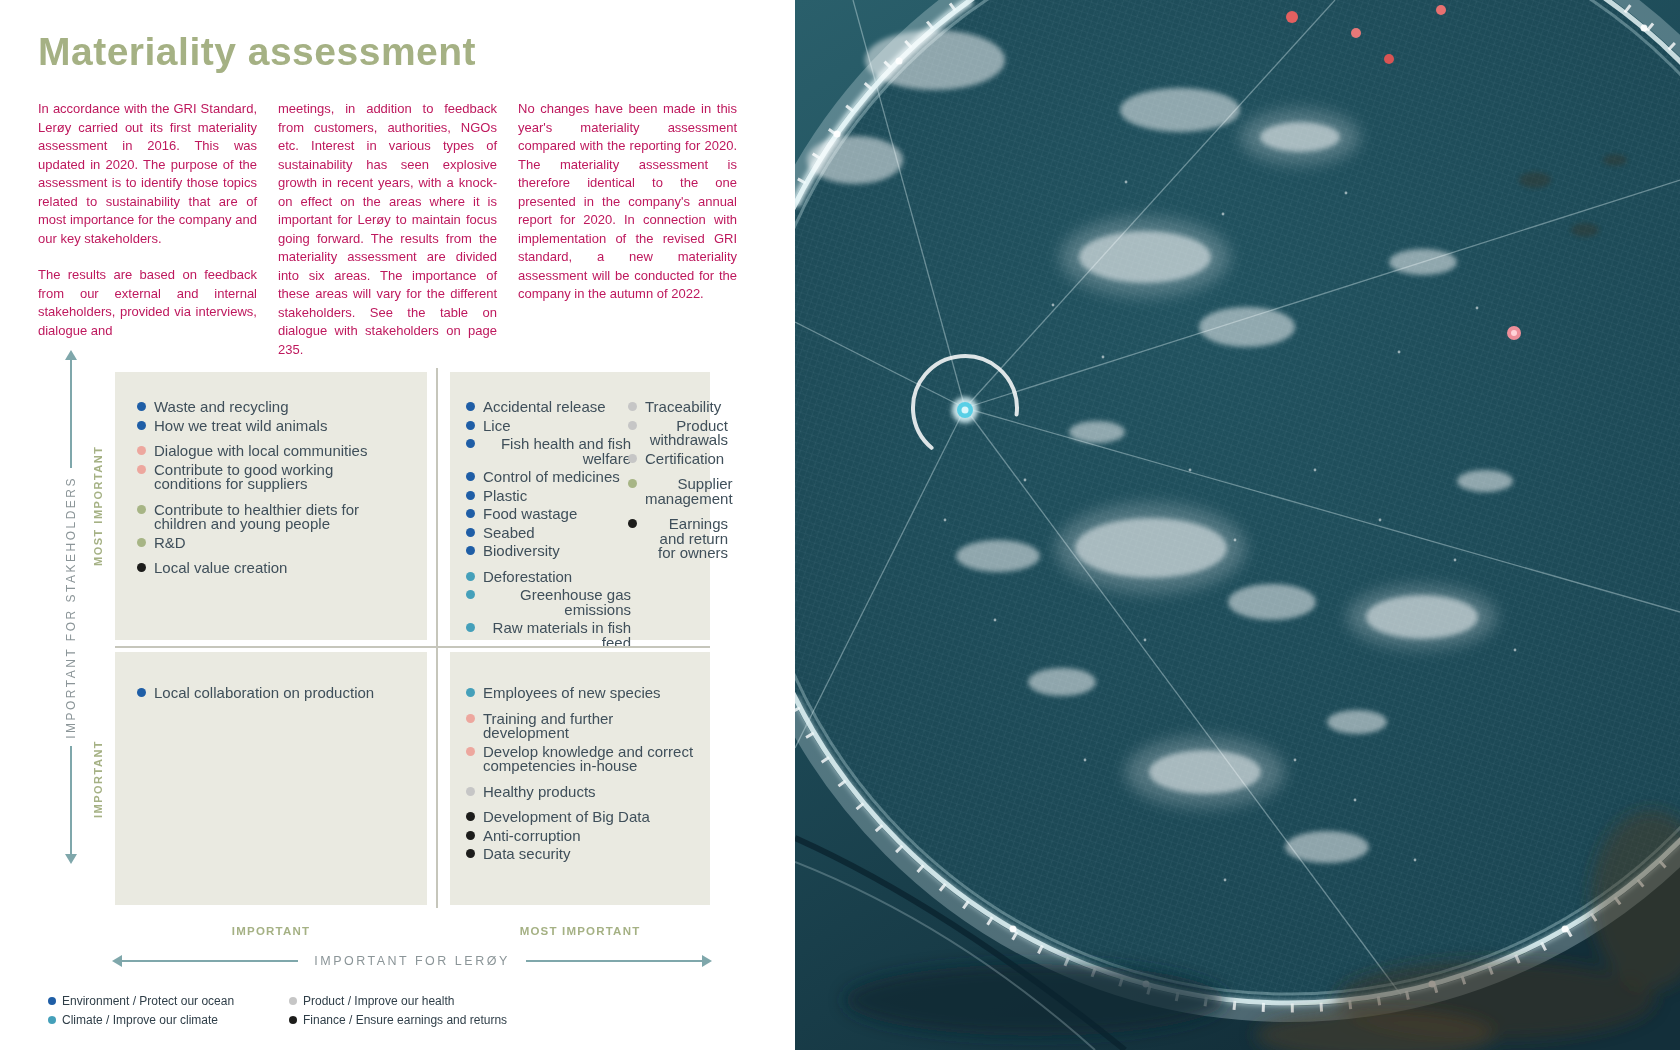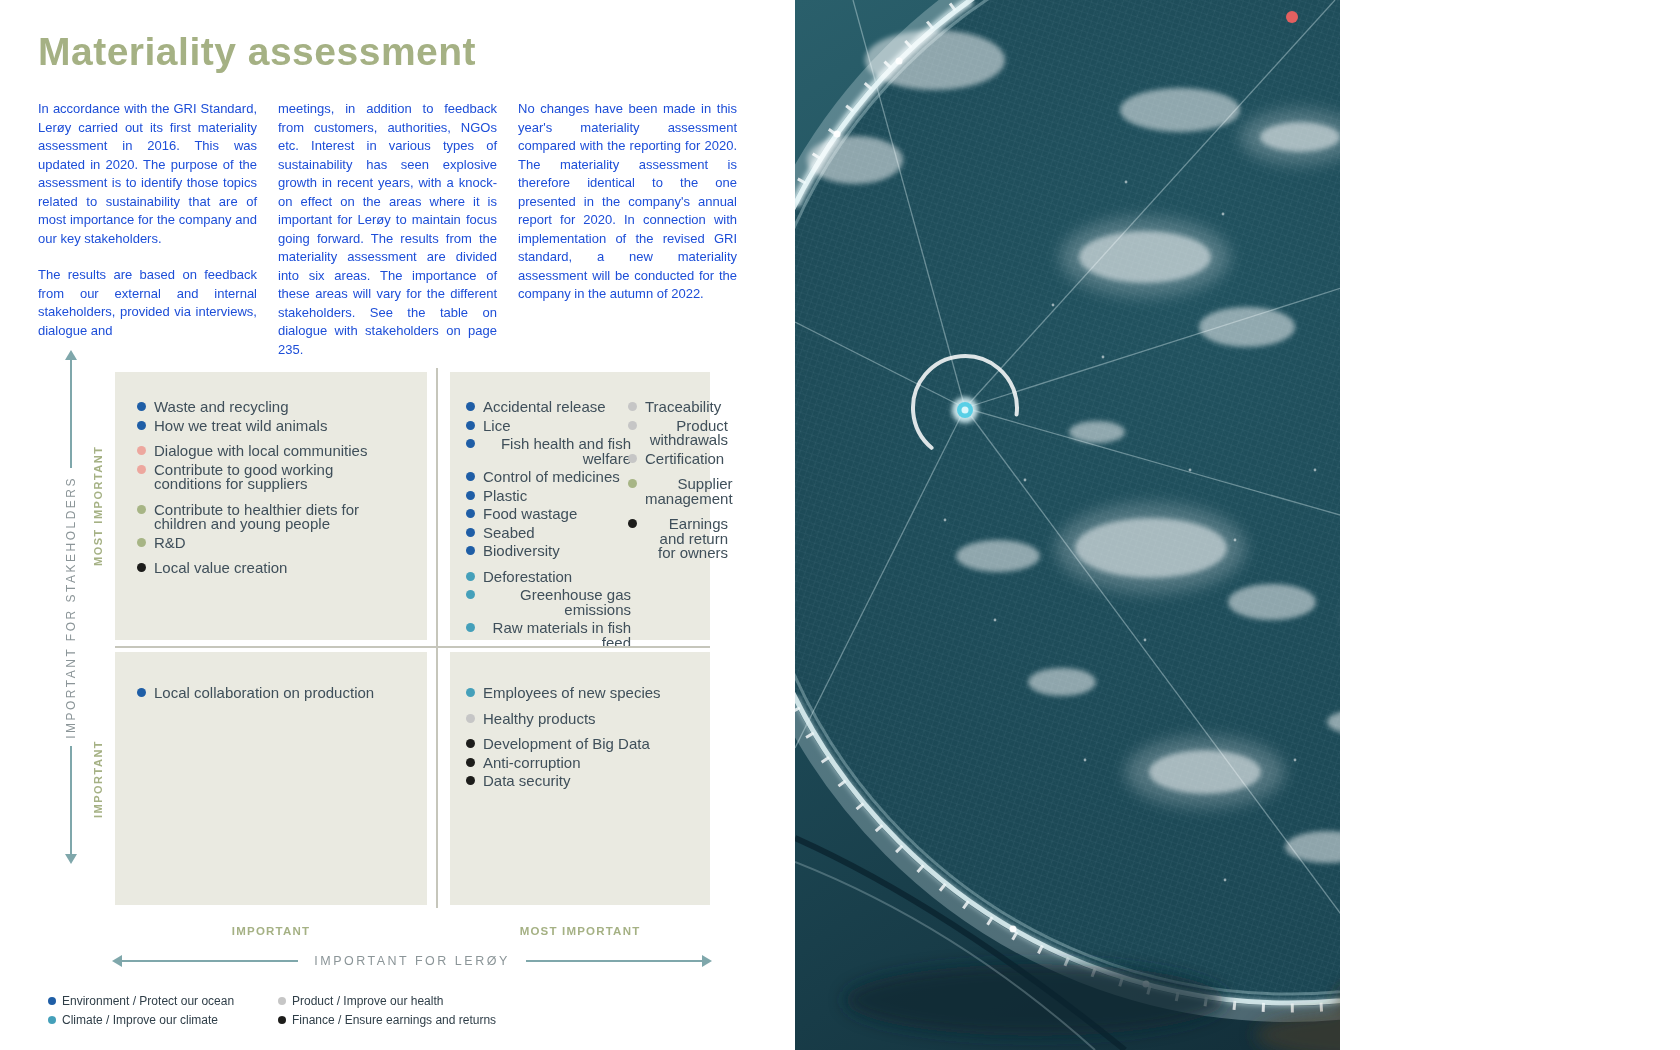--- a/index.html
+++ b/index.html
@@ -1,25 +1,25 @@
 <!DOCTYPE html>
 <html><head>
 <meta charset="utf-8">
 <style>
   html,body{margin:0;padding:0;background:#ffffff;}
-  .page{position:relative;width:1340px;height:1050px;background:#ffffff;overflow:hidden;
+  .page{position:relative;width:1680px;height:1050px;background:#ffffff;overflow:hidden;
         font-family:"Liberation Sans", sans-serif;}
   
   .title{position:absolute;left:38px;top:4px;font-size:39px;font-weight:bold;
          color:#a5b184;letter-spacing:.5px;}
   
   .cols{position:absolute;left:38px;top:100px;width:699px;display:grid;
         grid-template-columns:219px 219px 219px;column-gap:21px;}
   .cols p{margin:0 0 18px 0;font-size:13px;line-height:18.5px;text-align:justify;
-          color:#1d4ed8;}
+          color:#be185d;}
   
   .qbox{position:absolute;background:#eaeae1;box-sizing:border-box;}
   .q-tl{left:115px;top:372px;width:312px;height:268px;padding:24px 28px 0 22px;}
   .q-tr{left:450px;top:372px;width:260px;height:268px;padding:24px 8px 0 16px;text-align:right;}
   .q-bl{left:115px;top:652px;width:312px;height:253px;padding:30px 40px 0 22px;}
   .q-br{left:450px;top:652px;width:260px;height:253px;padding:30px 8px 0 16px;}
   .q-tr{position:absolute;}
   .q-tr .qcol:nth-child(1){width:165px;}
   .q-tr .qcol:nth-child(2){position:absolute;left:178px;top:24px;width:100px;}
   .qgroup{margin:0 0 11px 0;}
@@ -53,21 +53,21 @@
          align-items:center;}
   .aline-h{height:1.5px;background:#7fa7ab;flex:1;}
   .ah-left{width:0;height:0;border-top:6px solid transparent;border-bottom:6px solid transparent;
          border-right:10px solid #7fa7ab;}
   .ah-right{width:0;height:0;border-top:6px solid transparent;border-bottom:6px solid transparent;
          border-left:10px solid #7fa7ab;}
   .xaxis .htext{font-size:12.5px;letter-spacing:2.5px;color:#8b9598;margin:0 16px;
          white-space:nowrap;}
   
   .legend{position:absolute;left:48px;top:994px;width:692px;display:grid;
-          grid-template-columns:230px 234px 1fr;}
+          grid-template-columns:230px 234px 1fr;gap:11px;}
   .legend-col{display:flex;flex-direction:column;gap:5px;}
   .legend-item{display:flex;align-items:center;gap:6px;font-size:12px;color:#2f3e48;}
   .ldot{width:8px;height:8px;border-radius:50%;flex:0 0 8px;}
   
   .photo{position:absolute;left:795px;top:0;width:885px;height:1050px;overflow:hidden;}
 </style>
 </head>
 <body>
 
 <div class="page">
@@ -229,20 +229,30 @@
             </div>
           </div>
         </div>
       </div>
     <div class="qbox q-br">
         <div class="qcol">
           <div class="qgroup">
             <div class="qitem">
               <span class="dot" style="background: rgb(69, 160, 186);"></span>
               <span>Employees of new species</span>
+            </div>
+          </div>
+          <div class="qgroup">
+            <div class="qitem">
+              <span class="dot" style="background: rgb(237, 167, 158);"></span>
+              <span>Training and further development</span>
+            </div>
+            <div class="qitem">
+              <span class="dot" style="background: rgb(237, 167, 158);"></span>
+              <span>Develop knowledge and correct competencies in-house</span>
             </div>
           </div>
           <div class="qgroup">
             <div class="qitem">
               <span class="dot" style="background: rgb(198, 198, 198);"></span>
               <span>Healthy products</span>
             </div>
           </div>
           <div class="qgroup">
             <div class="qitem">

